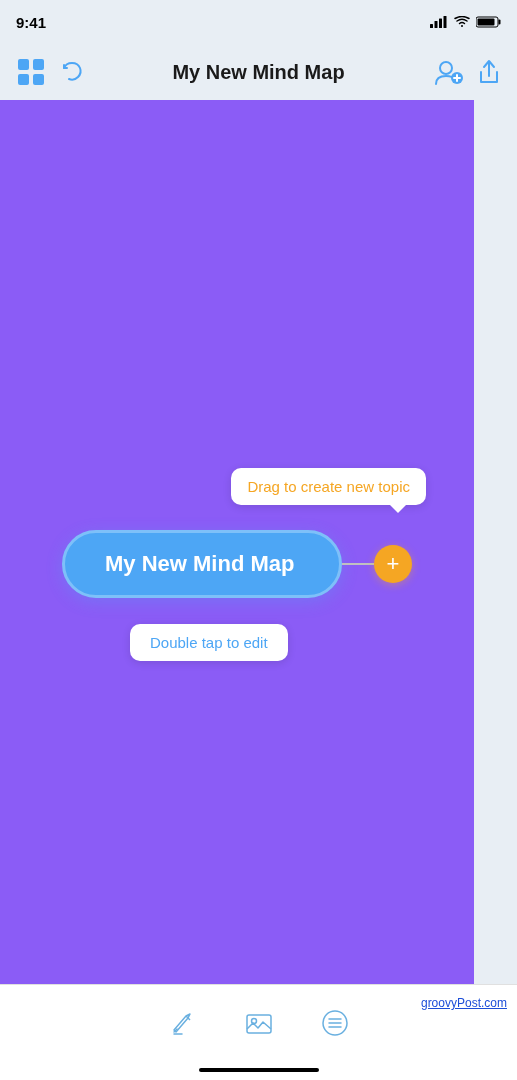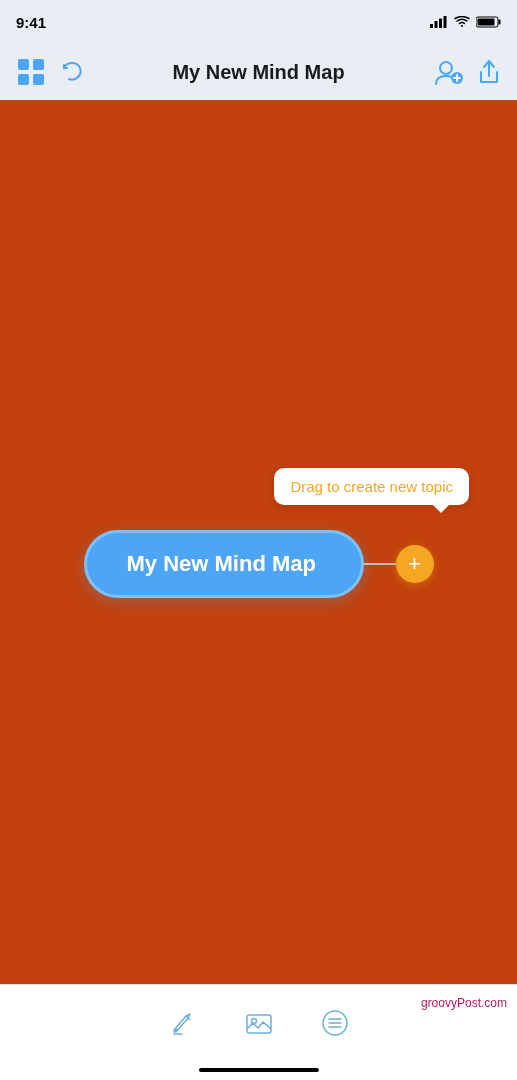--- a/index.html
+++ b/index.html
@@ -71,23 +71,23 @@
 
     
     .grid-icon-svg {
       width: 30px;
       height: 30px;
     }
 
     
     .canvas-area {
       position: relative;
-      width: 517px;
+      width: 474px;
       height: 900px;
-      background: #c2410c;
+      background: #8b5cf6;
     }
 
     
     .tooltip-drag {
       position: absolute;
       top: 368px;
       right: 48px;
       background: white;
       border-radius: 10px;
       padding: 10px 16px;
@@ -218,21 +218,22 @@
       background: #000;
       border-radius: 2px;
     }
 
     
     .watermark {
       position: absolute;
       bottom: 70px;
       right: 10px;
       font-size: 12px;
-      color: #be185d;
+      color: #1d4ed8;
+      text-decoration: underline;
     }
 
     
     .nav-icon-btn {
       cursor: pointer;
       display: flex;
       align-items: center;
     }
   </style>
 </head>
@@ -313,20 +314,21 @@
   <div class="mind-map-node-container">
     <div class="mind-map-node">
       <span class="mind-map-node-text">My New Mind Map</span>
     </div>
     <div class="connector-line"></div>
     <div class="plus-btn">
       <span class="plus-btn-icon">+</span>
     </div>
   </div>
 
+  <div class="tooltip-edit">Double tap to edit</div>
 
 </div>
 
 <div class="bottom-toolbar">
 
   <div class="toolbar-btn">
     <svg width="30" height="30" viewBox="0 0 30 30">
       <path d="M8 24 L6 22 L18 8 L22 6 L20 10 Z" stroke="#6ab0e0" stroke-width="1.5" fill="none" stroke-linejoin="round"></path>
       <path d="M18 8 L22 12" stroke="#6ab0e0" stroke-width="1.5" fill="none"></path>
       <path d="M6 24 L9 21" stroke="#6ab0e0" stroke-width="1.5" fill="none" stroke-linecap="round"></path>

